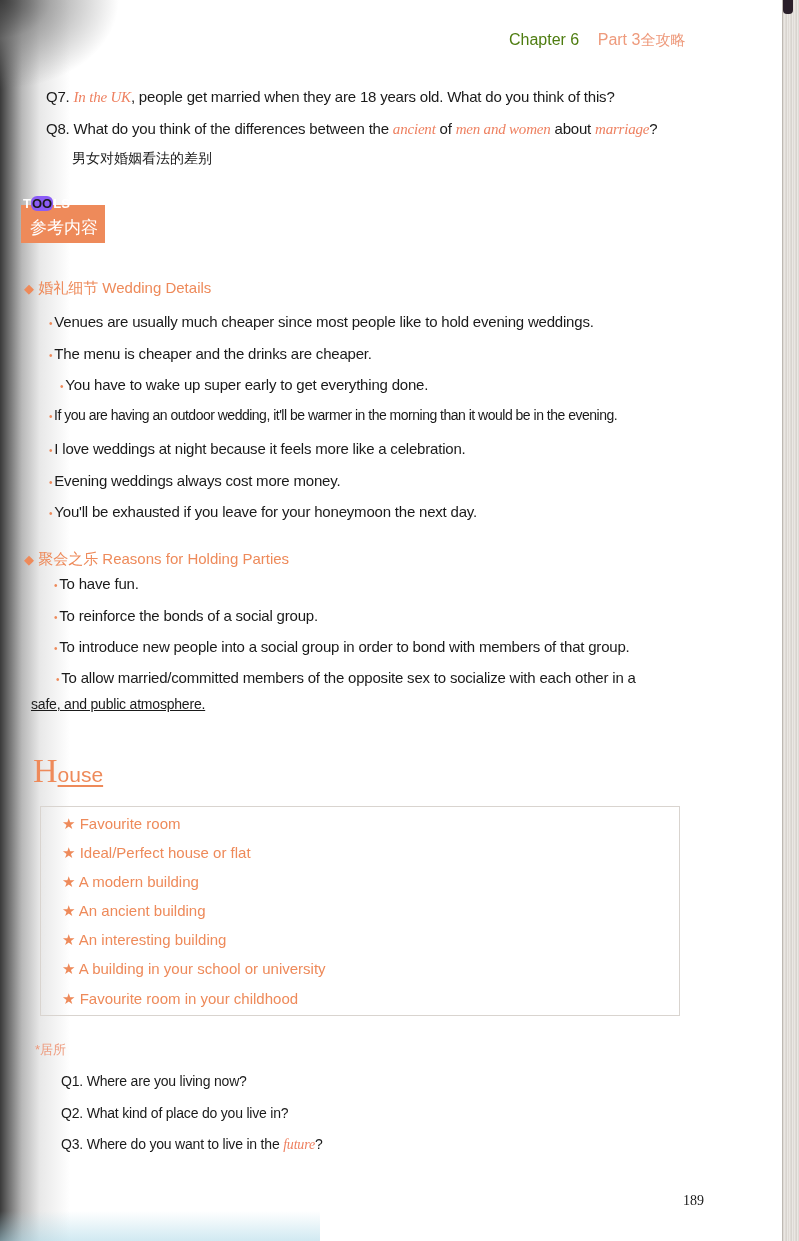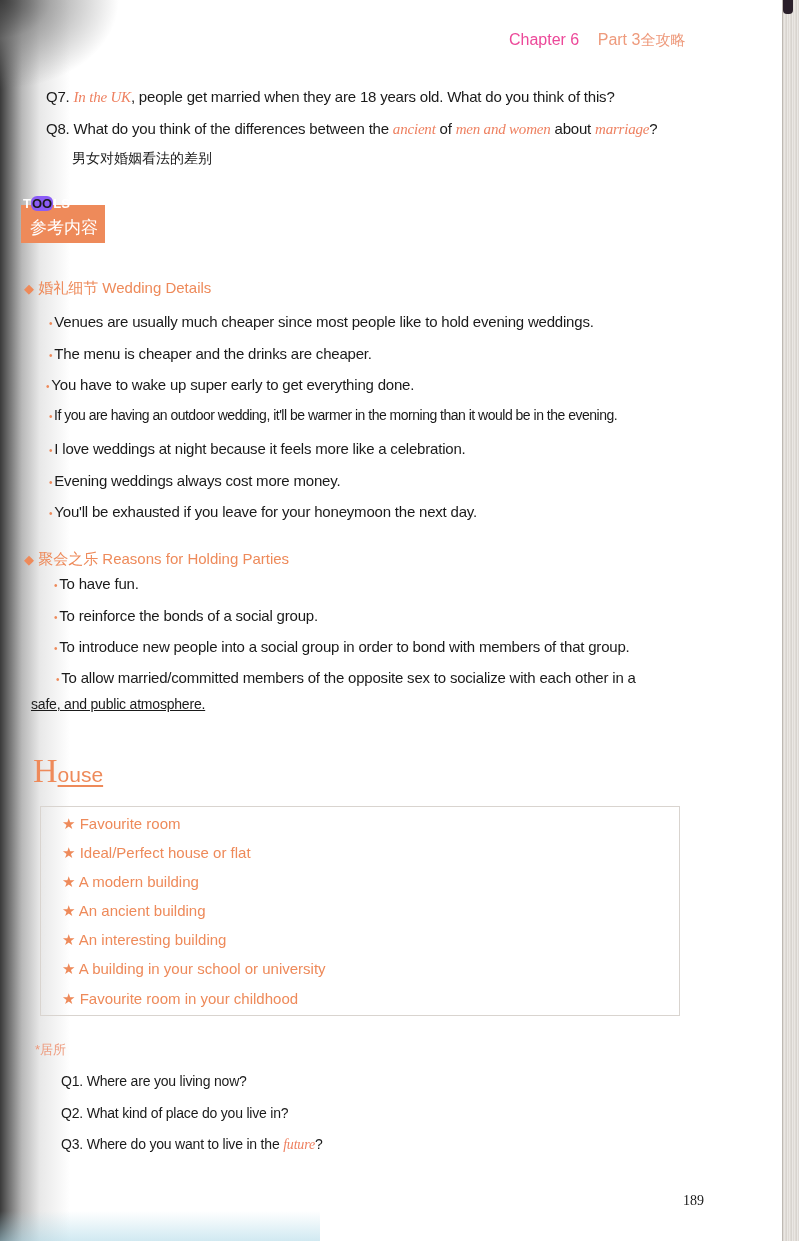--- a/index.html
+++ b/index.html
@@ -30,21 +30,21 @@
   }
   .bottom-tint {
     position: absolute; left: 0; bottom: 0; width: 320px; height: 30px;
     background: linear-gradient(to top, rgba(170,215,230,0.55), rgba(255,255,255,0));
     pointer-events: none;
   }
 
   .chapter-header {
     position: absolute; top: 31px; left: 509px; font-size: 16px;
   }
-  .chapter-header .ch { color: #ec4899; }
+  .chapter-header .ch { color: #4d7c0f; }
   .chapter-header .part { color: #ee9a7c; margin-left: 14px; }
   .chapter-header .part .cn { font-family: "DejaVu Serif", serif; font-size: 15px; }
 
   .q {
     position: absolute; left: 46px; font-size: 15px; white-space: nowrap;
     letter-spacing: -0.2px;
   }
   .hl {
     font-family: "Liberation Serif", serif; font-style: italic;
     color: #ee8060; font-size: 15px;
@@ -128,21 +128,21 @@
 <div class="tools-cn">参考内容</div>
 
 <div class="sec-head" style="top:279px;">
   <span class="diamond">◆</span>
   <span>婚礼细节</span>
   <span>Wedding Details</span>
 </div>
 
 <div class="bullet" style="left:49px; top:313px;"><span class="dot">•</span><span>Venues are usually much cheaper since most people like to hold evening weddings.</span></div>
 <div class="bullet" style="left:49px; top:345px;"><span class="dot">•</span><span>The menu is cheaper and the drinks are cheaper.</span></div>
-<div class="bullet" style="left:46px; top:376px;"><span class="dot">•</span><span>You have to wake up super early to get everything done.</span></div>
+<div class="bullet" style="left:60px; top:376px;"><span class="dot">•</span><span>You have to wake up super early to get everything done.</span></div>
 <div class="bullet" style="left:49px; top:407px; font-size:14px; letter-spacing:-0.5px;"><span class="dot">•</span><span>If you are having an outdoor wedding, it'll be warmer in the morning than it would be in the evening.</span></div>
 <div class="bullet" style="left:49px; top:440px;"><span class="dot">•</span><span>I love weddings at night because it feels more like a celebration.</span></div>
 <div class="bullet" style="left:49px; top:472px;"><span class="dot">•</span><span>Evening weddings always cost more money.</span></div>
 <div class="bullet" style="left:49px; top:503px;"><span class="dot">•</span><span>You'll be exhausted if you leave for your honeymoon the next day.</span></div>
 
 <div class="sec-head" style="top:550px;">
   <span class="diamond">◆</span>
   <span>聚会之乐</span>
   <span>Reasons for Holding Parties</span>
 </div>

